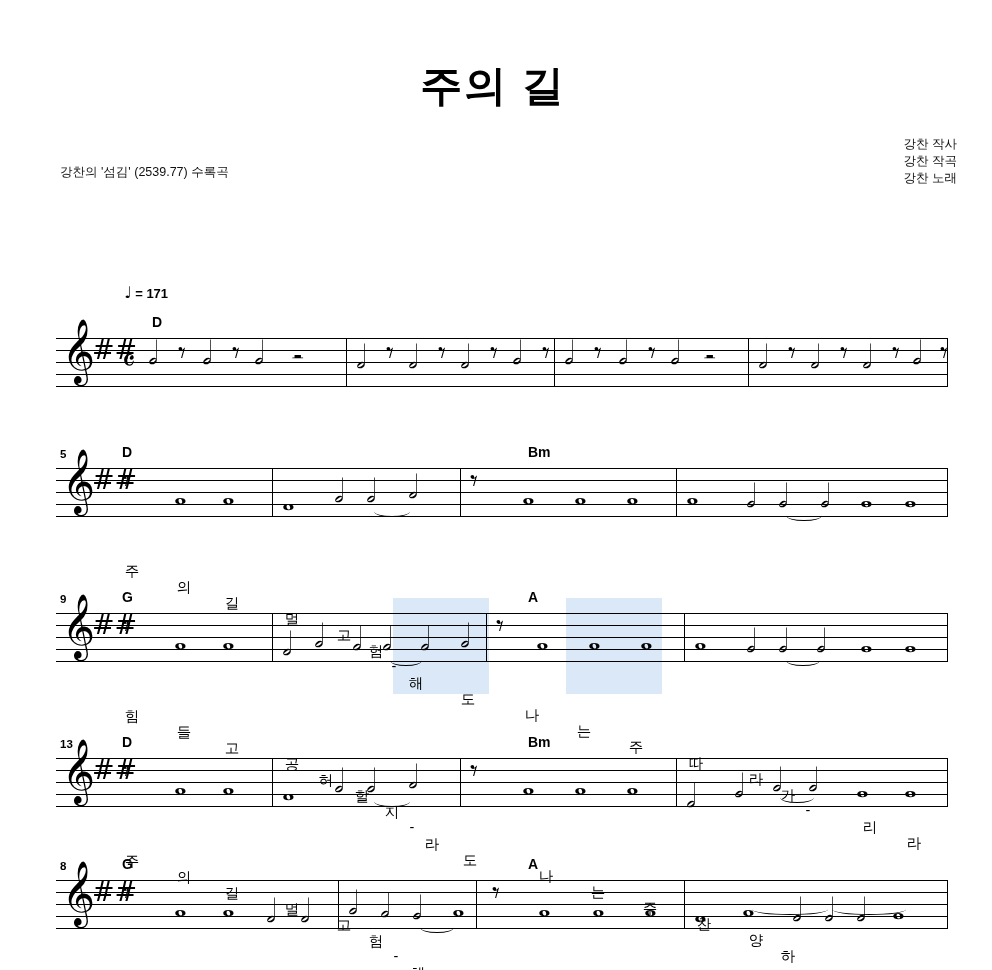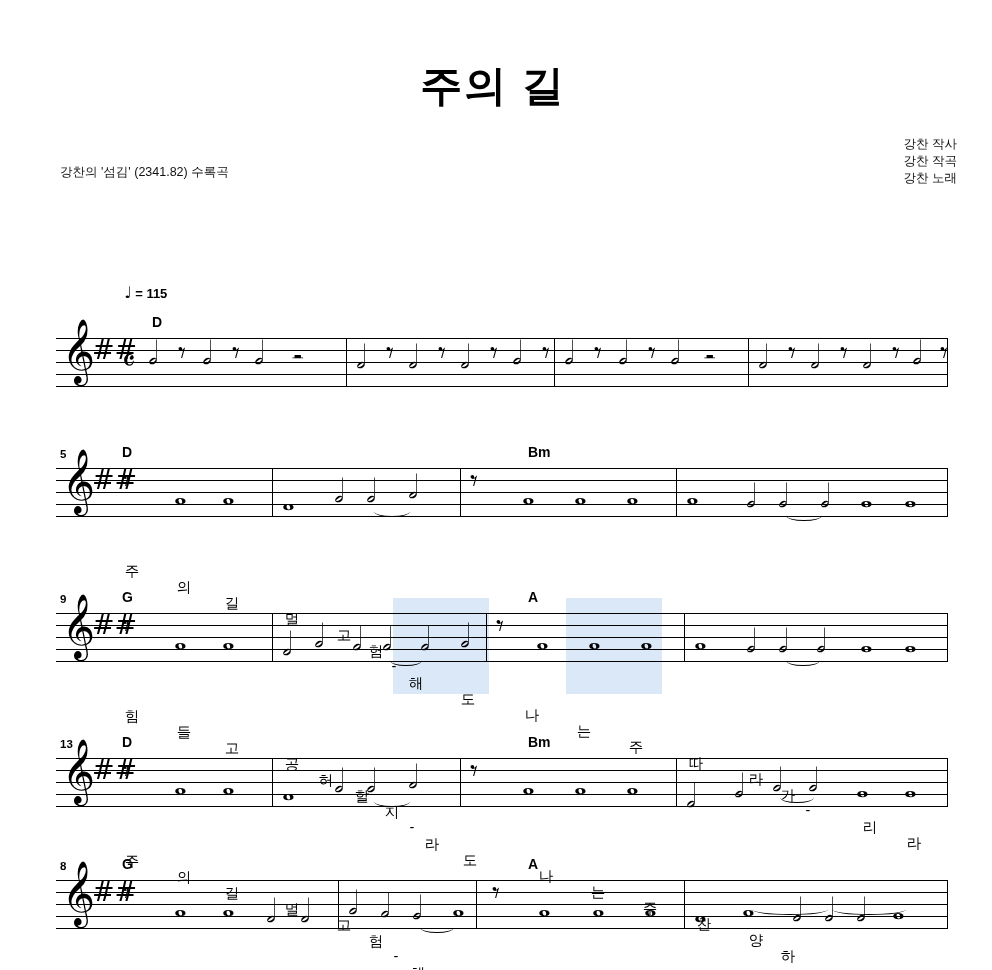--- a/index.html
+++ b/index.html
@@ -206,38 +206,38 @@
 <body>
 
 <div class="sheet">
 
   <div class="watermark">
     <div class="wm-box"></div>
     <div class="wm-box2"></div>
   </div>
 
   <div class="title">주의 길</div>
-  <div class="album-note">강찬의 '섬김' (2341.82) 수록곡</div>
+  <div class="album-note">강찬의 '섬김' (2539.77) 수록곡</div>
   <div class="credits">
     <div>강찬 작사</div>
     <div>강찬 작곡</div>
     <div>강찬 노래</div>
   </div>
 
   <div class="system" style="top:338px;">
     <div class="staff">
       <div class="line"></div>
         <div class="line"></div>
         <div class="line"></div>
         <div class="line"></div>
         <div class="line"></div>
     </div>
     <div class="tempo" style="left:68px; top:-55px;">
       <span class="notehead-q">♩</span>
-      <span>= 115</span>
+      <span>= 171</span>
     </div>
     <div class="clef">𝄞</div>
     <div class="keysig" style="left:36px;">##</div>
     <div class="timesig" style="left:66px;">𝄴</div>
     <div class="chord" style="left:96px;">D</div>
 
     <div class="note" style="left:92px; top:-1px;">𝅗𝅥</div>
     <div class="rest" style="left:122px; top:0px;">𝄾</div>
     <div class="note" style="left:146px; top:-1px;">𝅗𝅥</div>
     <div class="rest" style="left:176px; top:0px;">𝄾</div>

